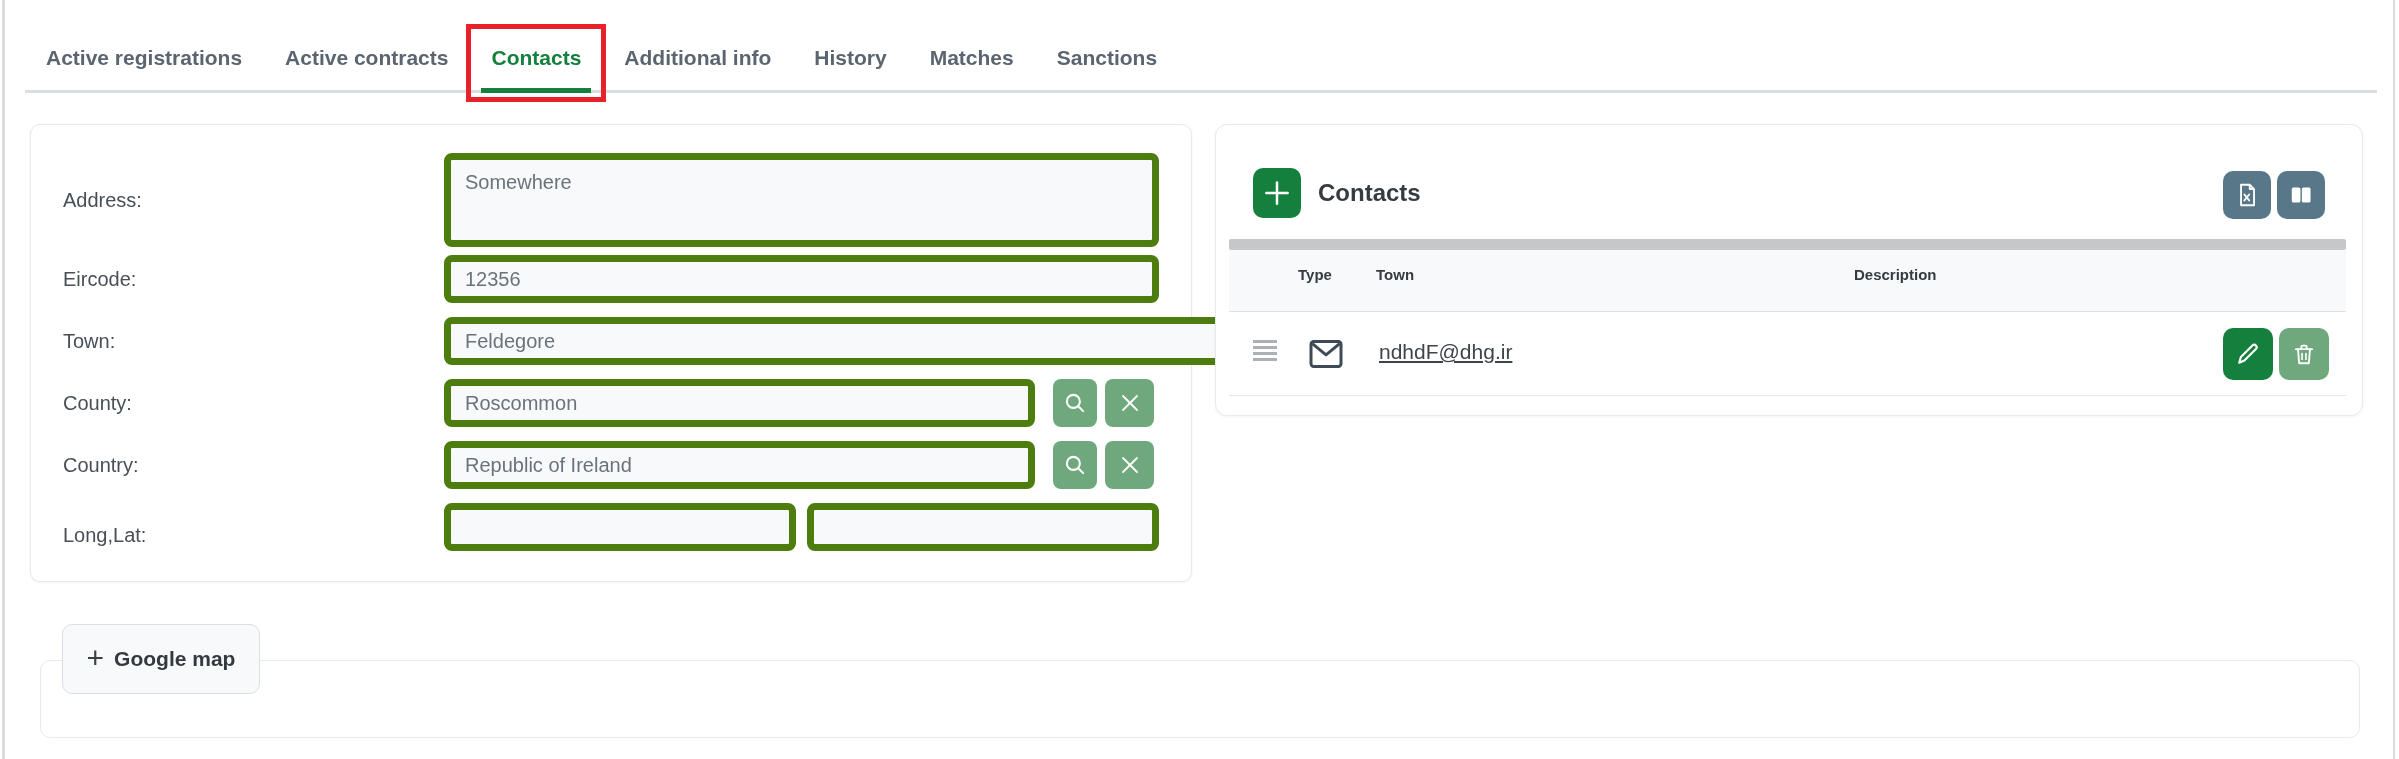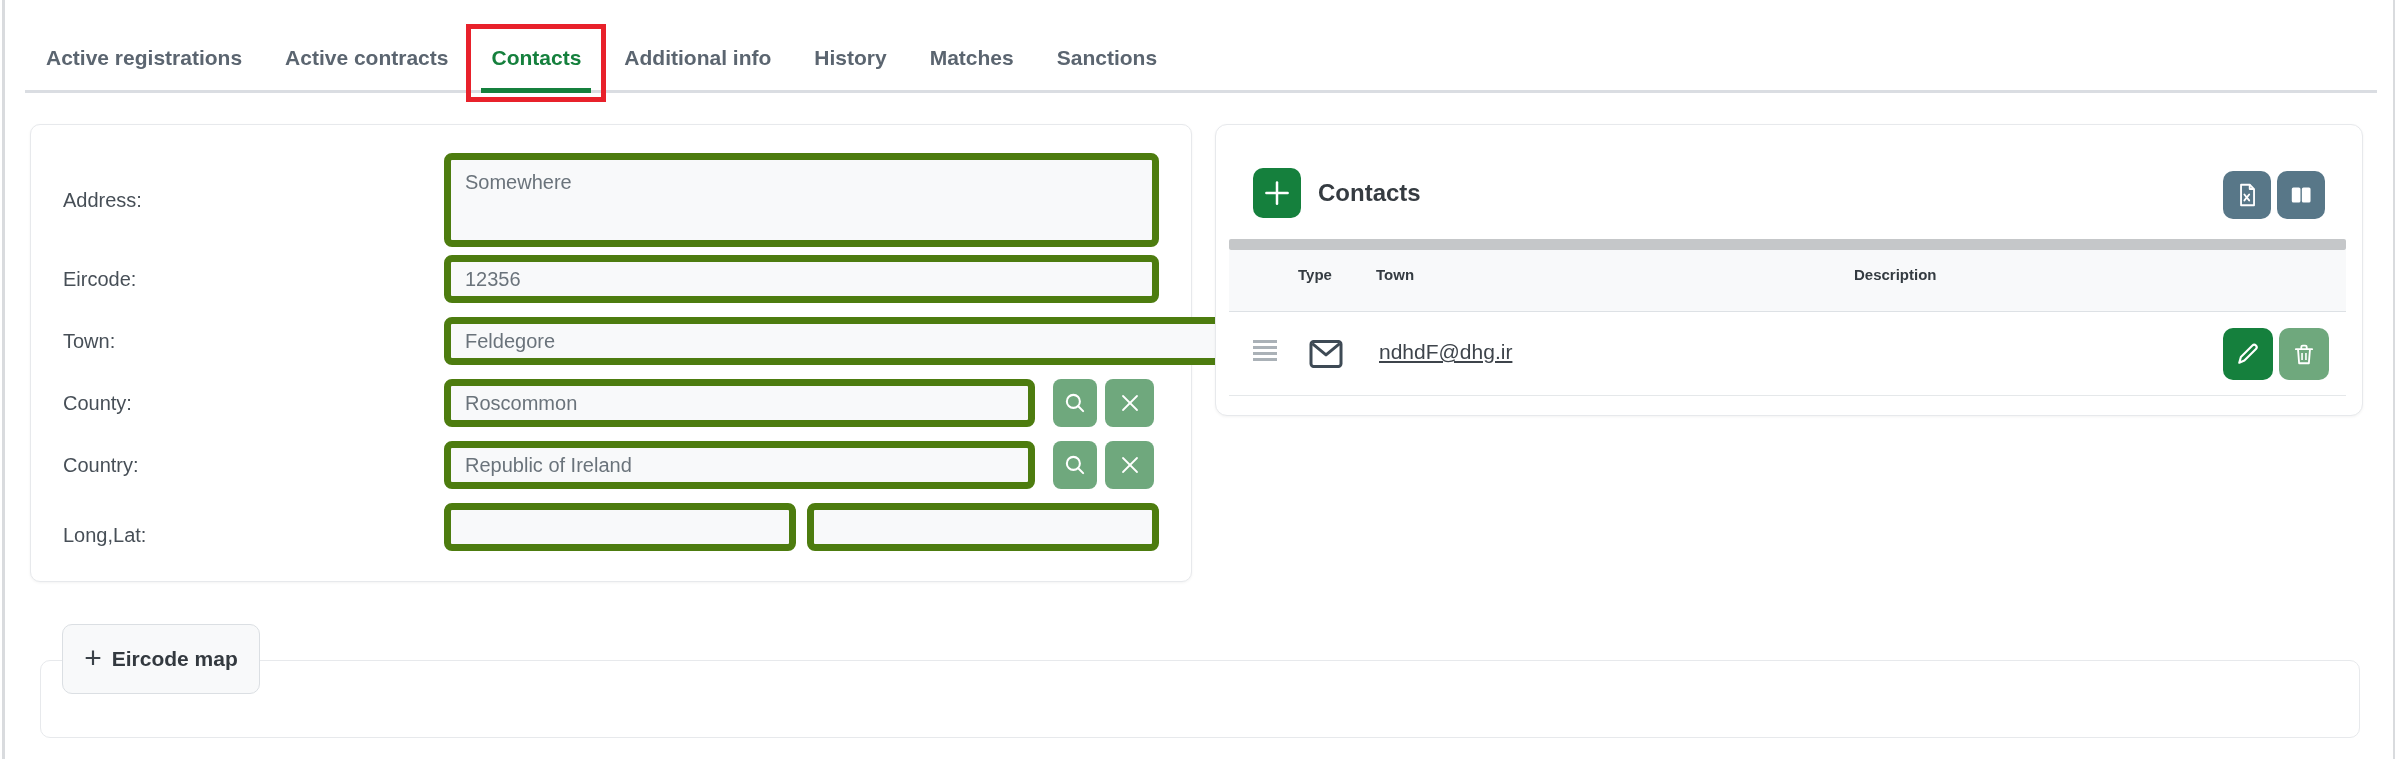--- a/index.html
+++ b/index.html
@@ -211,14 +211,14 @@
         <line x1="10.2" y1="11" x2="10.2" y2="17.5" stroke="#fff" stroke-width="1.5"></line>
         <line x1="13.8" y1="11" x2="13.8" y2="17.5" stroke="#fff" stroke-width="1.5"></line>
       </svg>
     </button>
   </div>
 </div>
 
 <div id="map-panel" class="card"></div>
 <button id="google-map-btn">
   <span class="plus-glyph">+</span>
-  <span class="gm-label">Eircode map</span>
+  <span class="gm-label">Google map</span>
 </button>
 
 </body></html>

